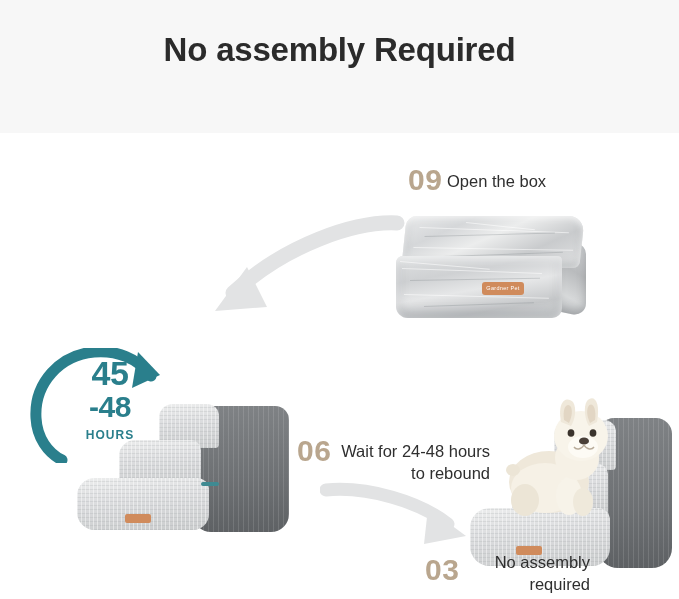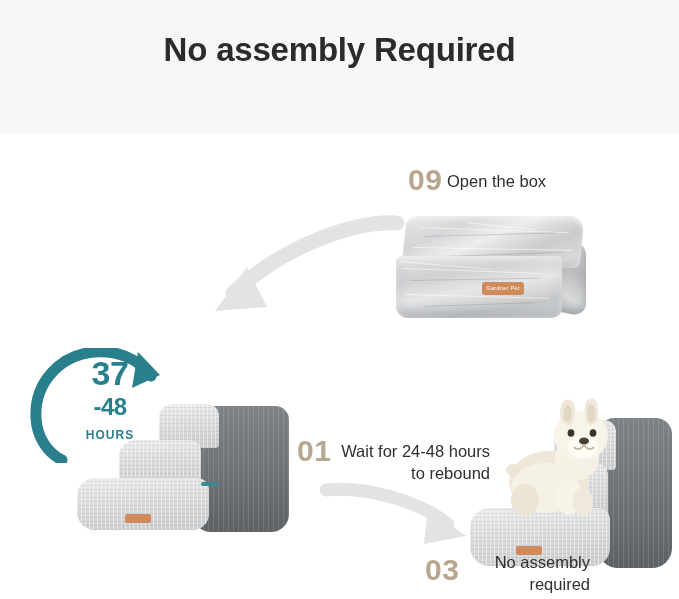--- a/index.html
+++ b/index.html
@@ -144,21 +144,21 @@
     text-align: center;
     color: #2a7f8c;
     font-weight: bold;
   }
   .hours-top {
     font-size: 34px;
     line-height: 34px;
     letter-spacing: -0.5px;
   }
   .hours-mid {
-    font-size: 24px;
+    font-size: 30px;
     line-height: 34px;
     letter-spacing: -0.5px;
   }
   .hours-low {
     font-size: 12px;
     line-height: 22px;
     letter-spacing: 1px;
   }
 
   
@@ -252,21 +252,21 @@
     <path d="M212,8 C170,6 100,30 48,78" stroke="#e2e3e4" stroke-width="15" fill="none" stroke-linecap="round"></path>
     <path d="M62,52 L30,96 L82,92 Z" fill="#e2e3e4"></path>
   </svg>
 
   <div class="hours-badge">
     <svg width="160" height="115" viewBox="0 0 160 115" style="position:absolute;left:0;top:0;">
       <path d="M131,28 C118,10 96,2 74,4 C40,7 14,35 16,70 C17,90 28,105 42,112" stroke="#2a7f8c" stroke-width="11" fill="none" stroke-linecap="round"></path>
       <path d="M118,4 L140,27 L112,40 Z" fill="#2a7f8c"></path>
     </svg>
     <div class="hours-text">
-      <div class="hours-top">37</div>
+      <div class="hours-top">45</div>
       <div class="hours-mid">-48</div>
       <div class="hours-low">HOURS</div>
     </div>
   </div>
 
   <div class="stairs-left">
 
     <div class="sl-side" style="left:118px; top:6px; width:96px; height:126px; border-radius:14px 14px 18px 18px;">
       <div class="tex-dark"></div>
     </div>
@@ -280,21 +280,21 @@
       </div>
 
     <div class="sl-block" style="left:2px; top:78px; width:132px; height:52px; border-radius:18px 12px 16px 18px;">
         <div class="tex"></div>
       </div>
 
     <div style="position:absolute;left:126px;top:82px;width:18px;height:4px;background:#3f8a92;border-radius:2px;"></div>
     <div class="tag-orange" style="left:50px; top:114px;"></div>
   </div>
 
-  <div class="step-num" id="step2-num">01</div>
+  <div class="step-num" id="step2-num">06</div>
   <div class="step-label" id="step2-label">Wait for 24-48 hours to rebound</div>
 
   <svg class="arrow-svg" id="arrow2" width="160" height="80" viewBox="0 0 160 80">
     <path d="M6,10 C48,6 100,22 128,44" stroke="#e2e3e4" stroke-width="13" fill="none" stroke-linecap="round"></path>
     <path d="M108,28 L146,56 L104,64 Z" fill="#e2e3e4"></path>
   </svg>
 
   <div class="stairs-right">
 
     <div class="sl-side" style="left:128px; top:0px; width:74px; height:150px; border-radius:16px 16px 20px 20px;">

